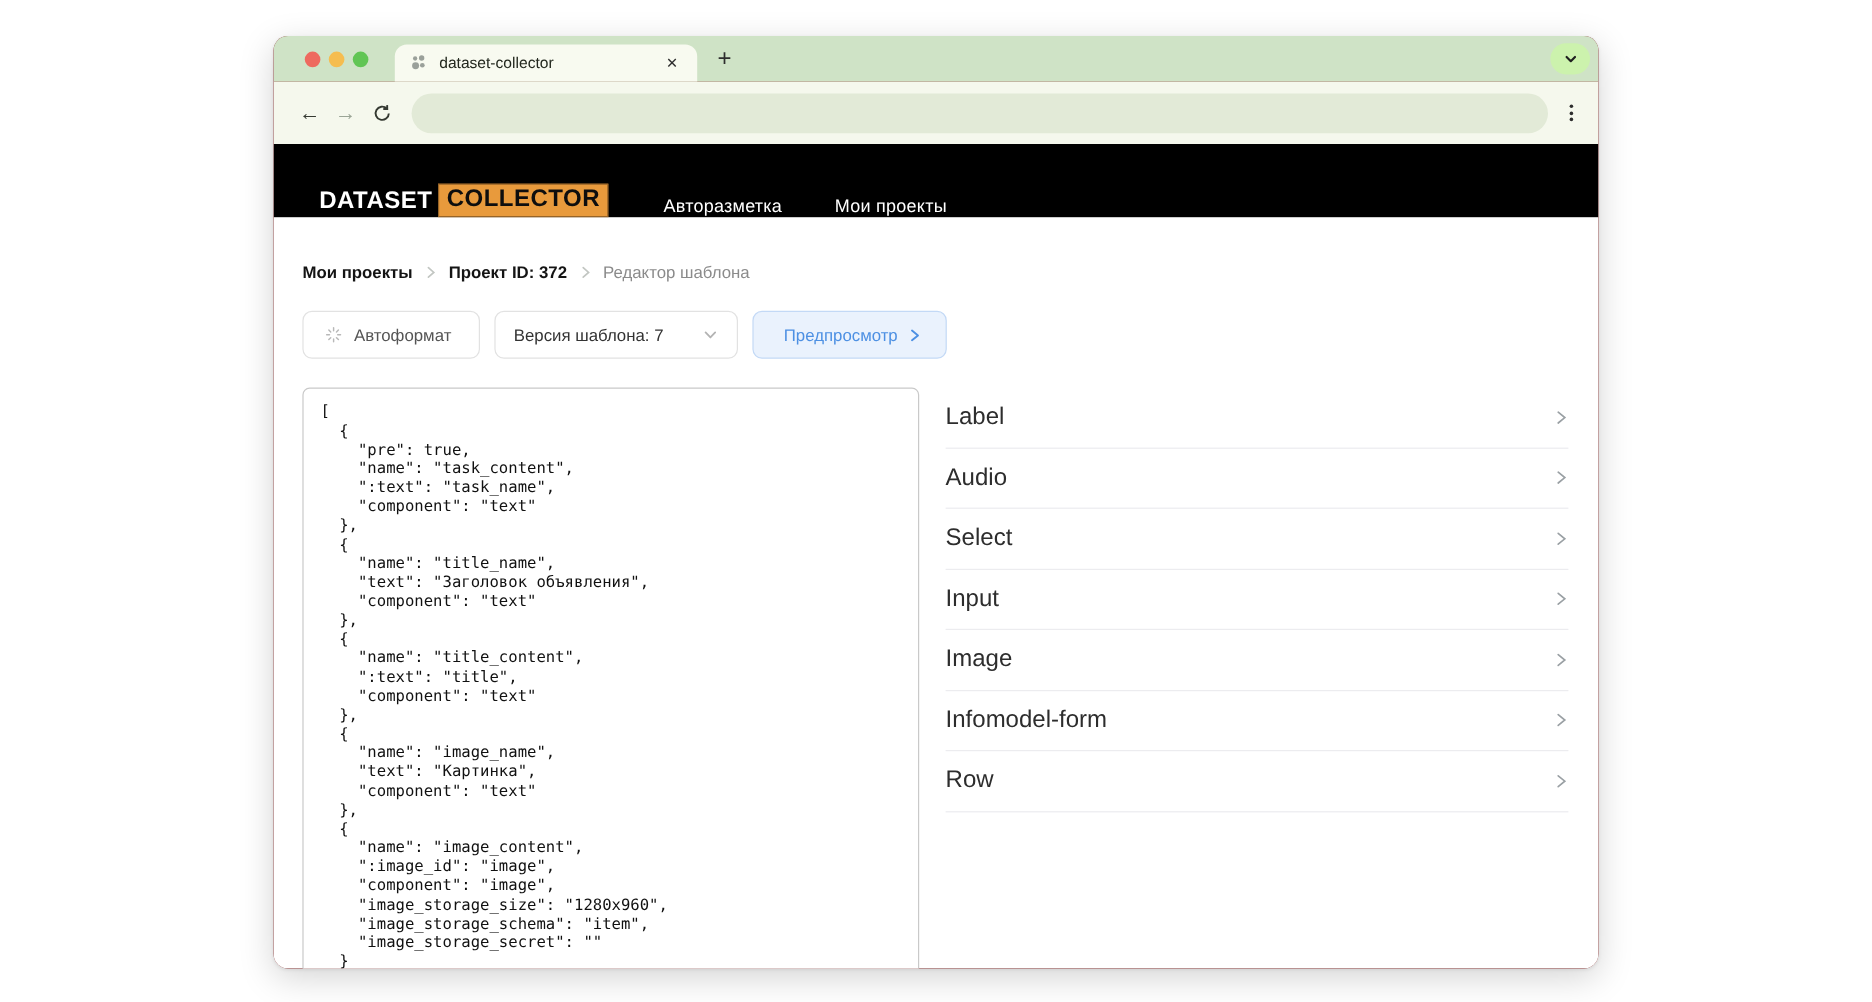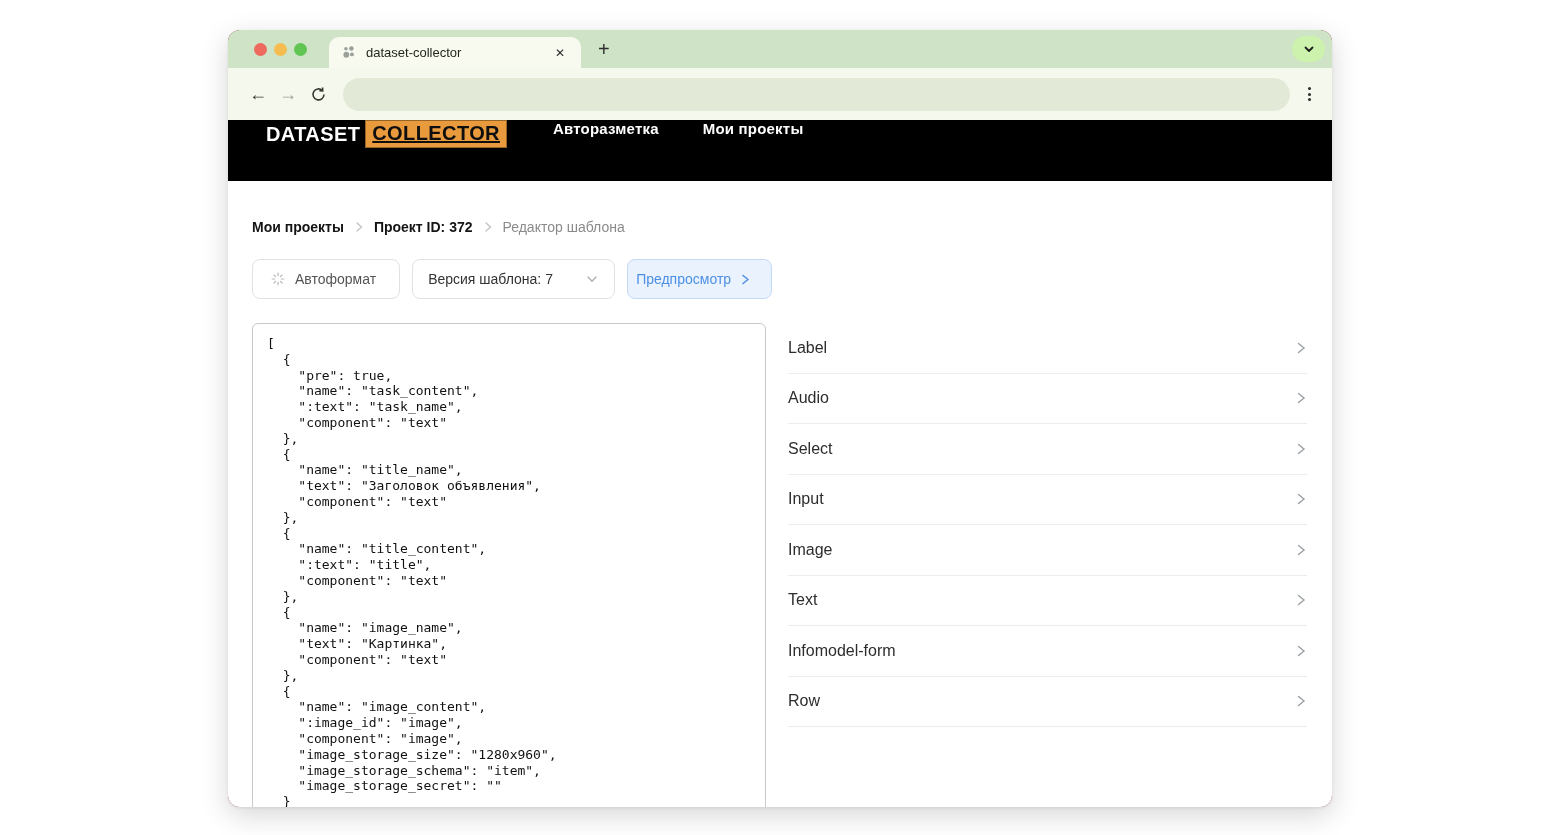--- a/index.html
+++ b/index.html
@@ -72,49 +72,49 @@
     font-family:"Liberation Sans", sans-serif;
   }
   .kebab { display:flex; flex-direction:column; gap:2.5px; padding:0 6px; }
   .kebab i { width:3px; height:3px; border-radius:50%; background:#2e2e2e; }
 
   
   .page { height:687px; background:#fff; }
 
   .site-header {
     height:61px; background:#000;
-    display:flex; align-items:flex-start;
+    display:flex; align-items:flex-end;
     padding:0 38px;
   }
   .logo { display:flex; align-items:center; font-weight:bold; font-size:20px; letter-spacing:.4px; white-space:nowrap; }
   .logo-primary { color:#ffffff; }
   .logo-secondary { background:#e89a3c; color:#0e0e0e; padding:2px 7px 3px; margin-left:5px; box-shadow:inset 0 0 0 1px rgba(0,0,0,.35); }
   .site-nav { display:flex; margin-left:46px; gap:44px; }
-  .site-nav .nav-link { color:#fff; font-size:15px; font-weight:700; letter-spacing:.2px; }
+  .site-nav .nav-link { color:#fff; font-size:15px; font-weight:400; letter-spacing:.2px; }
 
   .content { padding:36px 25px 0 24px; }
 
   .breadcrumb { display:flex; align-items:center; gap:10px; font-size:14px; height:20px; }
   .crumb-strong { font-weight:bold; color:#141414; }
   .crumb-muted { color:#8b8b8b; }
   .crumb-sep { display:flex; align-items:center; }
 
   .toolbar { display:flex; gap:12px; margin-top:22px; }
   .btn {
     height:40px; border-radius:8px;
     border:1px solid #e2e2e2; background:#fff;
     display:flex; align-items:center;
     font-size:14px; font-family:"Liberation Sans", sans-serif;
     cursor:default;
   }
   .btn-autoformat { padding:0 23px 0 17px; color:#555; gap:9px; }
   .btn-version { width:203px; padding:0 15px; color:#333; justify-content:space-between; }
   .btn-preview {
     background:#eaf2fd; border-color:#c3d9f6; color:#4d90e3;
-    padding:0 20px 0 8px; gap:9px;
+    padding:0 20px 0 25px; gap:9px;
   }
 
   .main { display:flex; margin-top:24px; }
   .code-editor {
     width:514px; flex:none;
     border:1px solid #c9c9c9; border-radius:6px;
     padding:12px 14px;
     height:520px;
     overflow:hidden;
     background:#fff;
@@ -130,21 +130,21 @@
   .components-panel { flex:1; margin-left:22px; }
   .components-heading {
     font-size:15px; font-weight:bold; color:#101010;
     padding-bottom:10px;
     border-bottom:1px solid #ececef;
   }
   .component-row {
     height:50.5px;
     display:flex; align-items:center; justify-content:space-between;
     border-bottom:1px solid #ececef;
-    font-size:16px; color:#2d2d2d;
+    font-size:20px; color:#2d2d2d;
   }
   .chev { display:flex; align-items:center; }
 </style>
 </head>
 <body>
 
 <div class="browser-window">
 
   <div class="tab-strip">
     <div class="traffic-lights">
@@ -188,21 +188,21 @@
         <i></i>
         <i></i>
     </span>
   </div>
 
   <div class="page">
 
     <div class="site-header">
       <div class="logo">
         <span class="logo-primary">DATASET</span>
-        <span class="logo-secondary" style="background-color: rgb(232, 154, 60); text-decoration: underline;">COLLECTOR</span>
+        <span class="logo-secondary" style="background-color: rgb(232, 154, 60);">COLLECTOR</span>
       </div>
       <div class="site-nav">
         <span class="nav-link">Авторазметка</span>
         <span class="nav-link">Мои проекты</span>
       </div>
     </div>
 
     <div class="content">
 
       <div class="breadcrumb">
@@ -325,28 +325,20 @@
           </div>
           <div class="component-row">
             <span>Image</span>
             <span class="chev">
                 <svg width="12" height="14" viewBox="0 0 12 14">
                   <path d="M3.5 2.5 L9 7 L3.5 11.5" fill="none" stroke="#9aa0a4" stroke-width="1.4" stroke-linecap="round"></path>
                 </svg>
               </span>
           </div>
           <div class="component-row">
-            <span>Text</span>
-            <span class="chev">
-                <svg width="12" height="14" viewBox="0 0 12 14">
-                  <path d="M3.5 2.5 L9 7 L3.5 11.5" fill="none" stroke="#9aa0a4" stroke-width="1.4" stroke-linecap="round"></path>
-                </svg>
-              </span>
-          </div>
-          <div class="component-row">
             <span>Infomodel-form</span>
             <span class="chev">
                 <svg width="12" height="14" viewBox="0 0 12 14">
                   <path d="M3.5 2.5 L9 7 L3.5 11.5" fill="none" stroke="#9aa0a4" stroke-width="1.4" stroke-linecap="round"></path>
                 </svg>
               </span>
           </div>
           <div class="component-row">
             <span>Row</span>
             <span class="chev">

